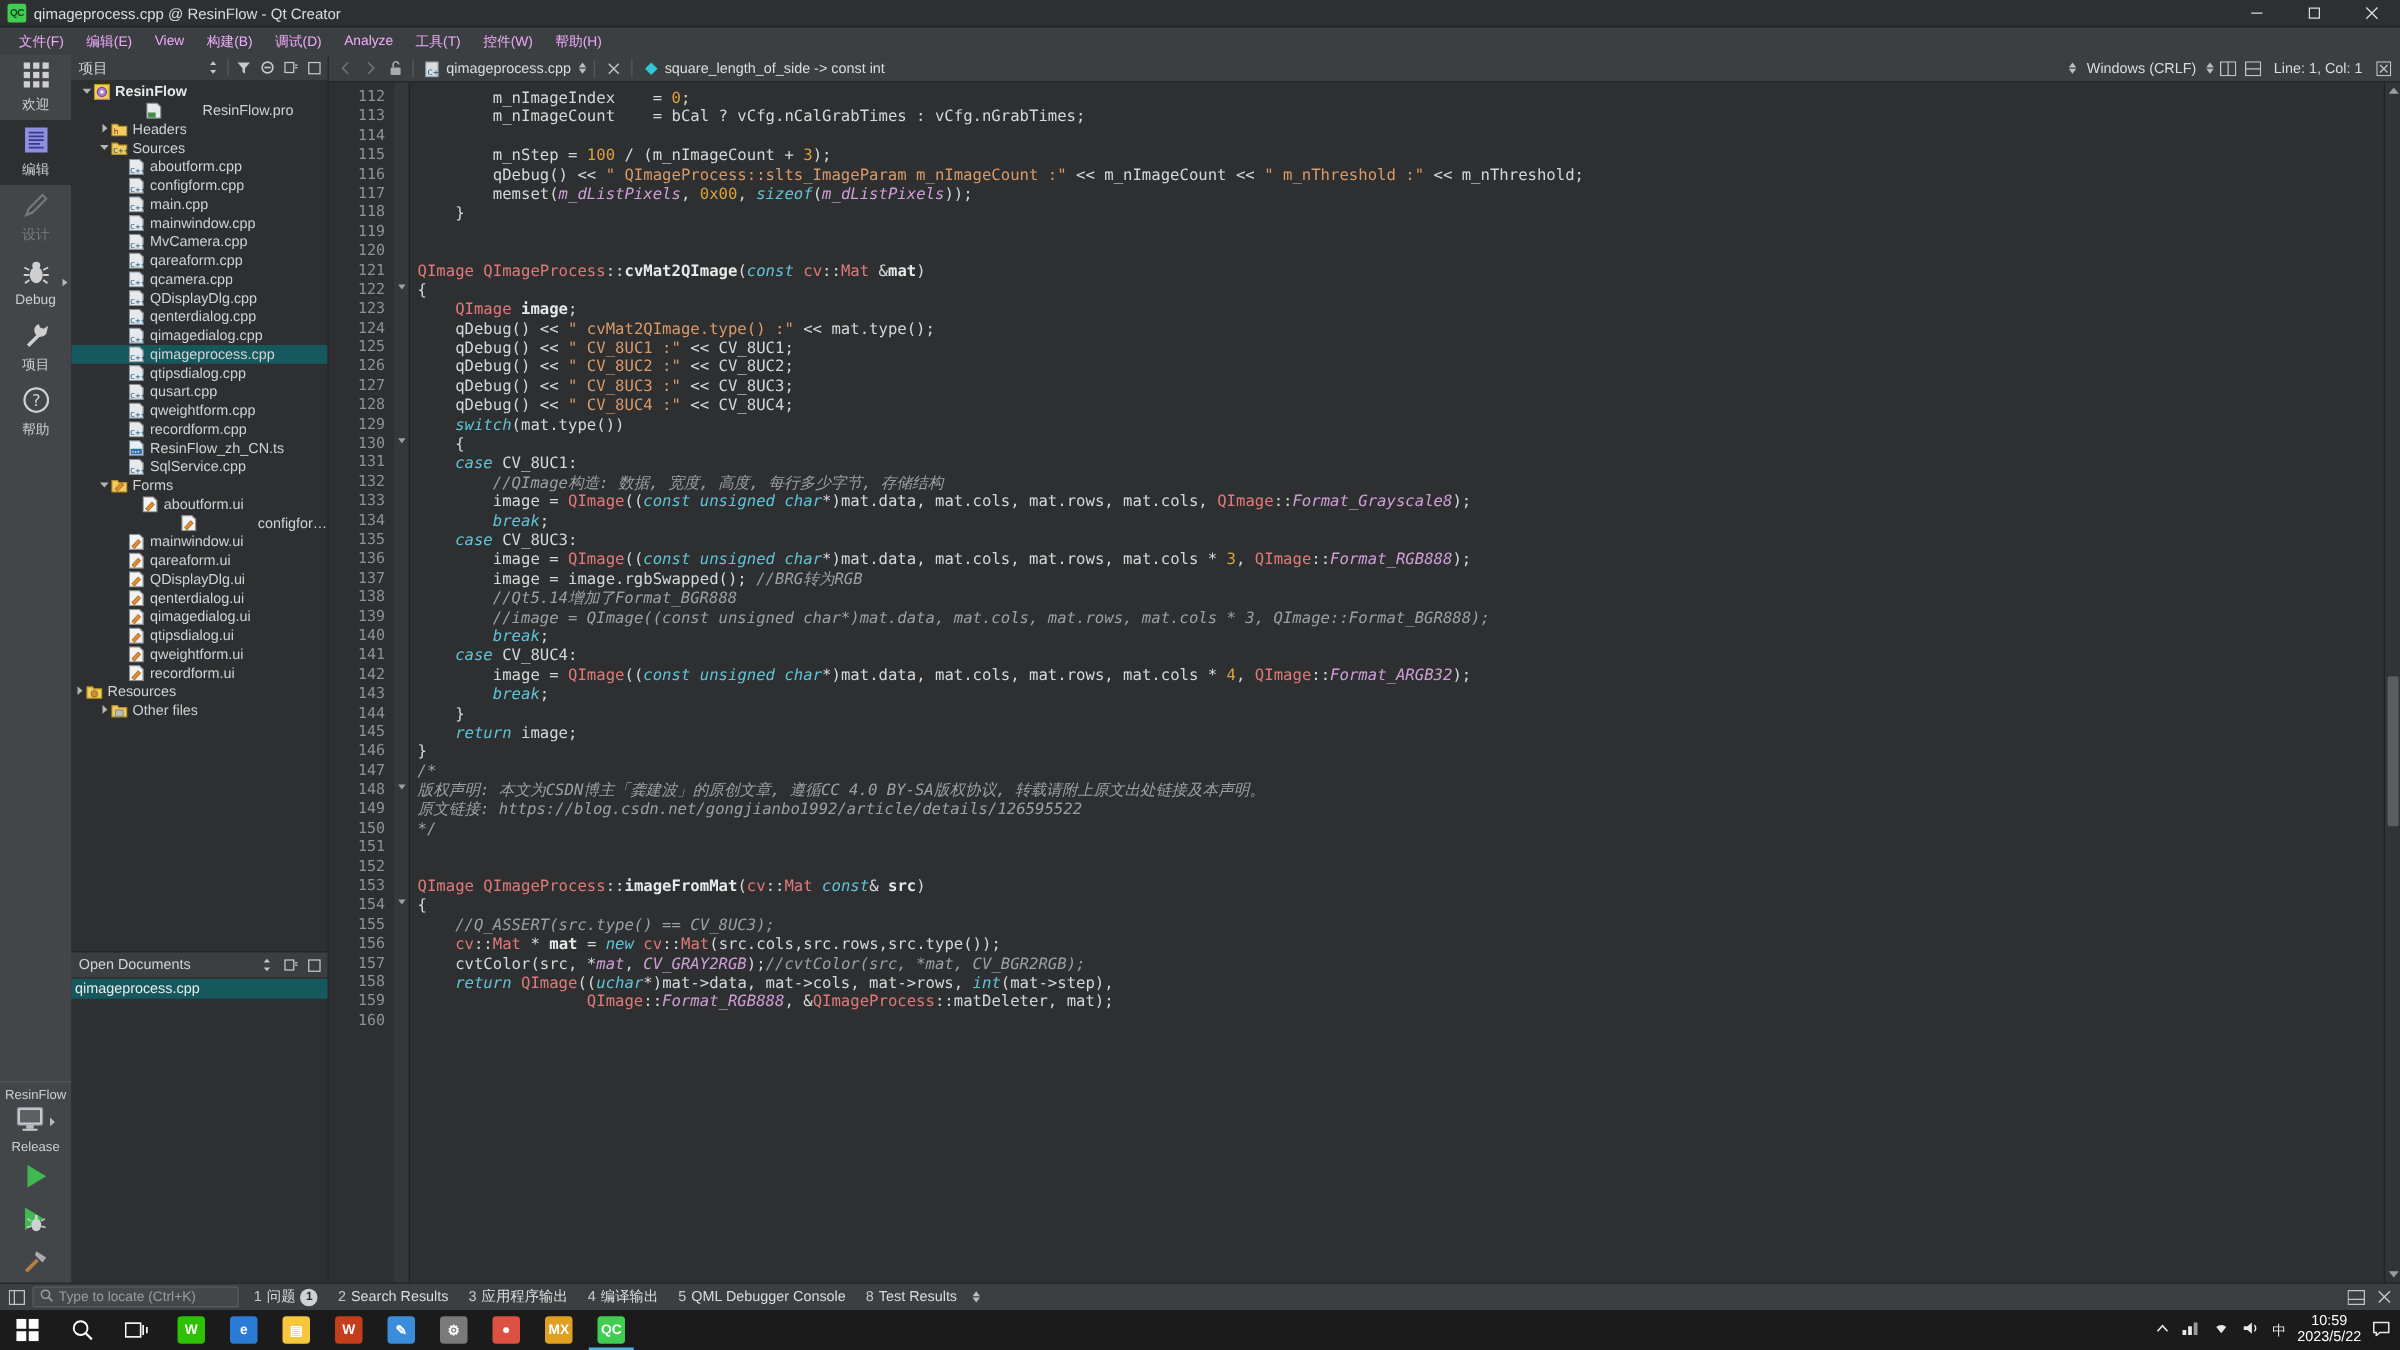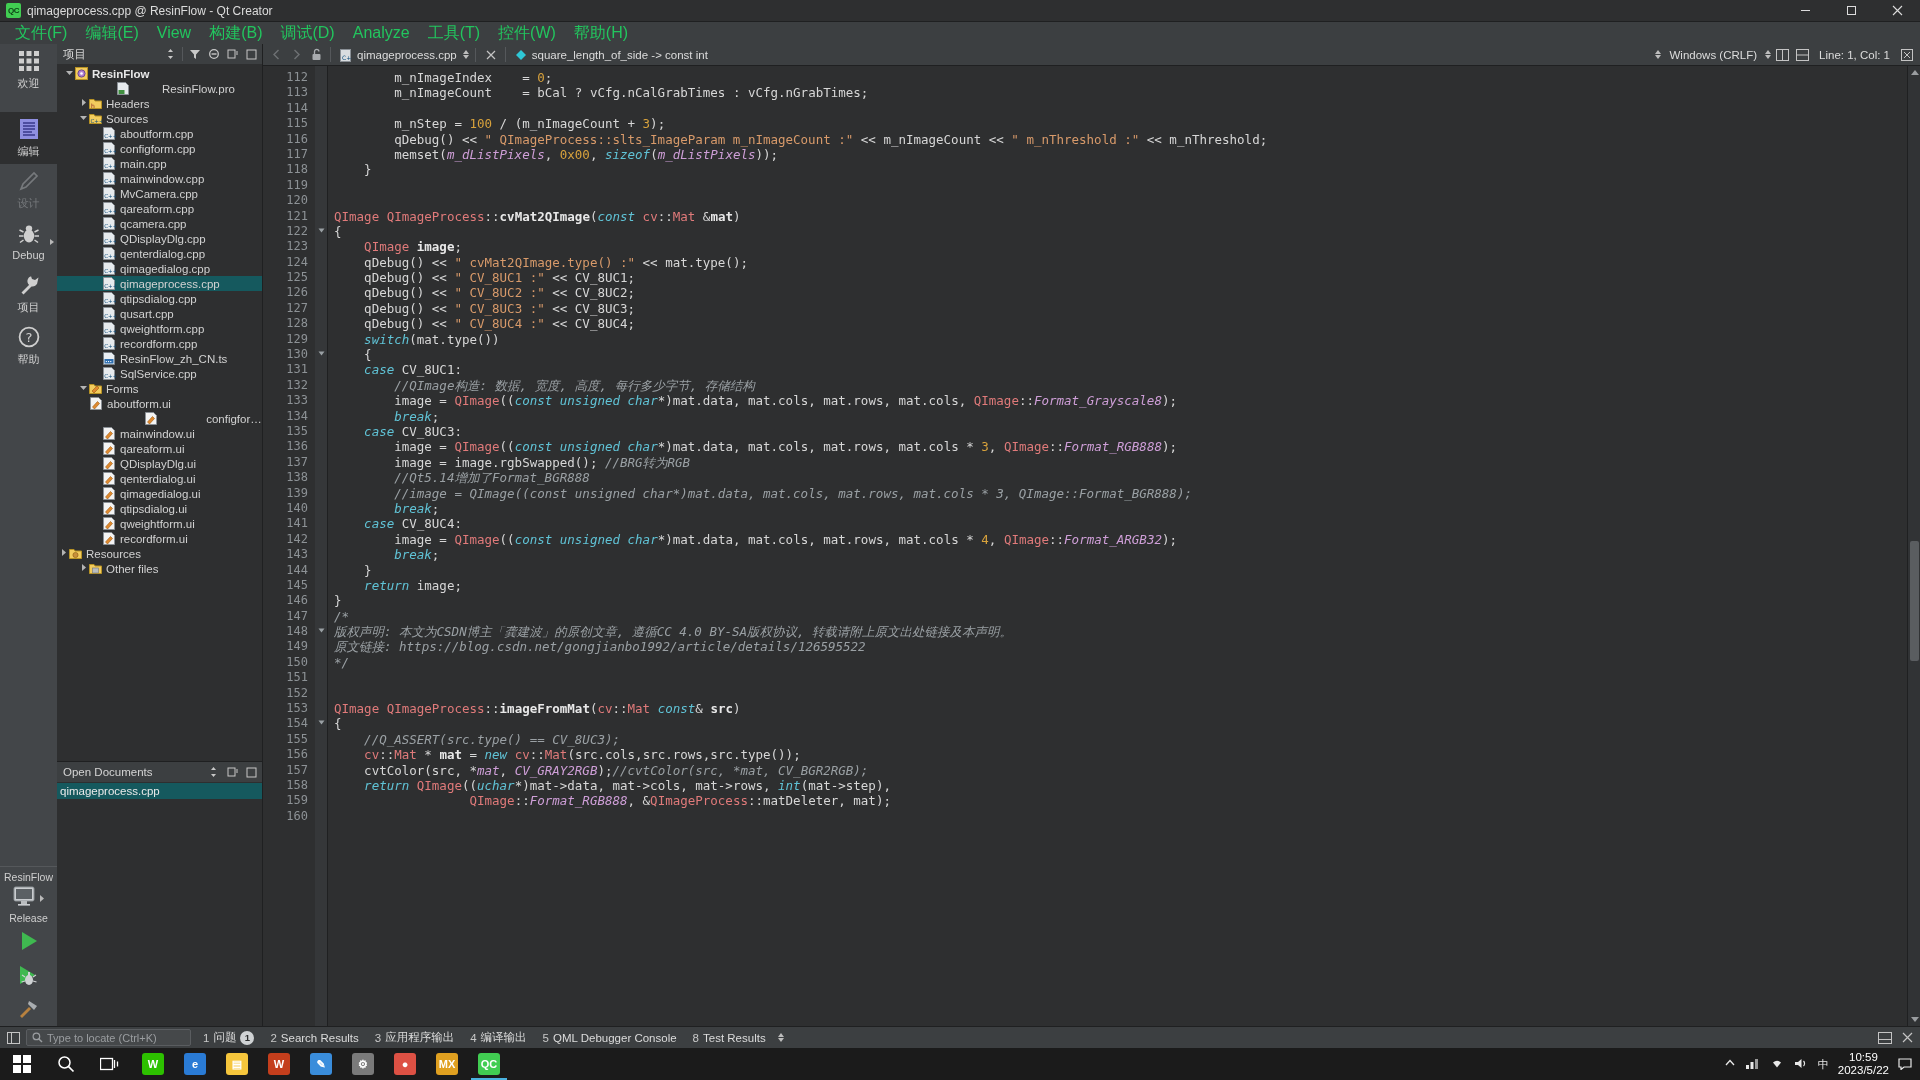--- a/index.html
+++ b/index.html
@@ -13,31 +13,31 @@
     background:#41cd52; color:#0d3f16; font-size:8px; font-weight:bold; line-height:15px;
     text-align:center; letter-spacing:-0.5px; }
   #titlebar .title { color:#dcdcdc; font-size:12px; }
   #titlebar .wbtns { margin-left:auto; display:flex; height:22px; }
   #titlebar .wbtn { width:46px; height:22px; display:flex; align-items:center;
     justify-content:center; color:#dcdcdc; font-size:11px; }
 
   
   #menubar { height:22px; background:#3c3f41; display:flex; align-items:center;
     padding-left:6px; }
-  #menubar .mi { color:#22c55e; font-size:16px; padding:2px 9px; white-space:nowrap; }
+  #menubar .mi { color:#f0abfc; font-size:11px; padding:2px 9px; white-space:nowrap; }
 
   
   #main { display:flex; height:calc(1080px - 22px - 22px - 22px - 32px); }
 
   
   #modebar { width:57px; background:#434649; display:flex; flex-direction:column;
     align-items:center; position:relative;text-align:right; }
   .mode { width:57px; height:52px; display:flex; flex-direction:column; align-items:center;
     justify-content:center; color:#cfcfcf; font-size:11px; position:relative; }
-  .mode.active { background:#2e2f30;margin-top:16px; }
+  .mode.active { background:#2e2f30; }
   .mode.dim { color:#76797c; }
   .mode .glyph { margin-bottom:2px; display:block; }
   .mode .arrow { position:absolute; right:3px; top:50%; transform:translateY(-50%);
     border-left:4px solid #b9b9b9; border-top:3px solid transparent;
     border-bottom:3px solid transparent; }
   #modebar .spacer { flex:1 1 auto; }
   #kitsel { width:57px; border-top:1px solid #55585b; padding-top:4px;
     display:flex; flex-direction:column; align-items:center; }
   #kitsel .kitname { color:#cfcfcf; font-size:10.5px; margin-bottom:3px; }
   #kitsel .kitrow { display:flex; align-items:center; gap:3px; }
@@ -510,21 +510,21 @@
         <div class="trow" style="padding-left: 20px;">
           <span class="tw"><svg width="9" height="9" viewBox="0 0 9 9">
               <path d="M1 3 L8 3 L4.5 7 Z" fill="#b4b4b4"></path>
             </svg></span>
           <span class="tico"><svg width="13" height="13" viewBox="0 0 13 13">
               <path d="M0.5 2.5 H5 L6 4 H12.5 V11.5 H0.5 Z" fill="#f2cc5e" stroke="#b79224"></path>
               <path d="M3 9 L8 4 L10 6 L5 11 Z" fill="#e08a30" stroke="#9c5c12" stroke-width="0.6"></path>
             </svg></span>
           <span class="lbl">Forms</span>
         </div>
-        <div class="trow" style="padding-left: 21px; text-align: right;">
+        <div class="trow" style="padding-left: 45px; text-align: right;">
           <span class="tw"></span>
           <span class="tico"><svg width="13" height="13" viewBox="0 0 13 13">
               <path d="M0.5 0.5 H8.5 L11.5 3.5 V12.5 H0.5 Z" fill="#f3f3f3" stroke="#8a9096"></path>
               <path d="M2.5 10 L7.5 4.5 L9.5 6.5 L4.5 12 Z" fill="#e08a30" stroke="#9c5c12" stroke-width="0.6"></path>
             </svg></span>
           <span class="lbl">aboutform.ui</span>
         </div>
         <div class="trow" style="padding-left: 34px; gap: 44px;">
           <span class="tw"></span>
           <span class="tico"><svg width="13" height="13" viewBox="0 0 13 13">

